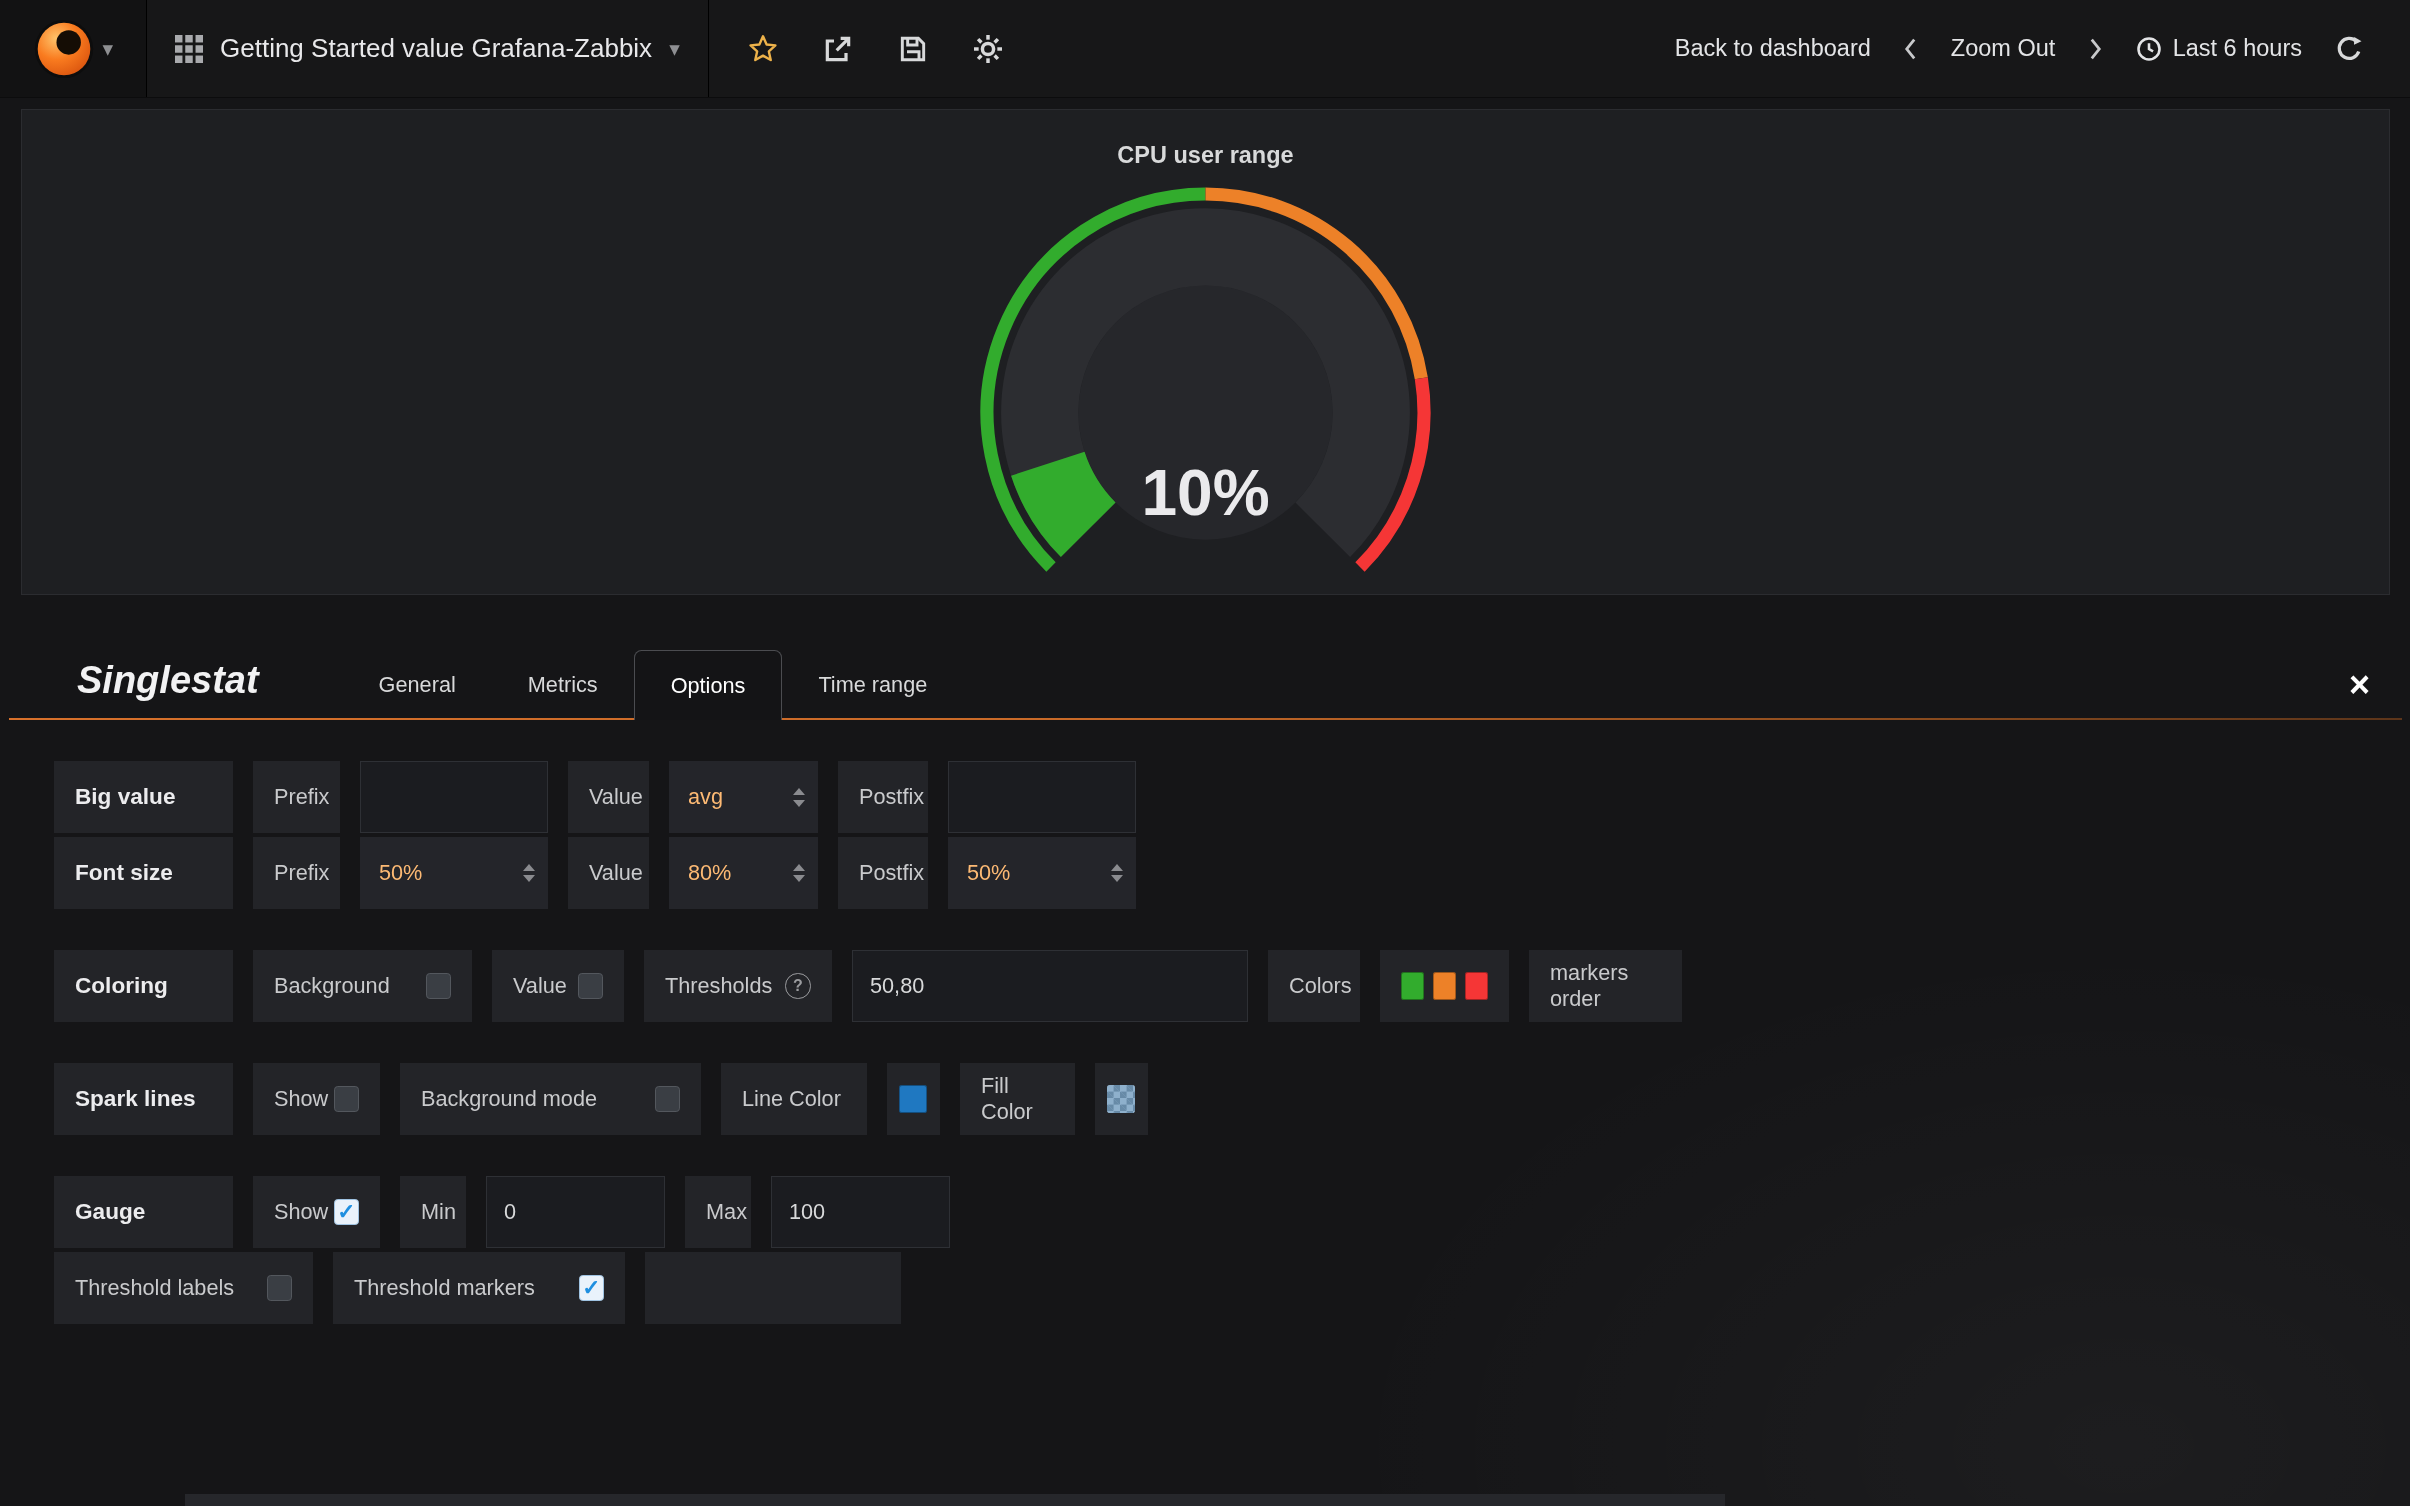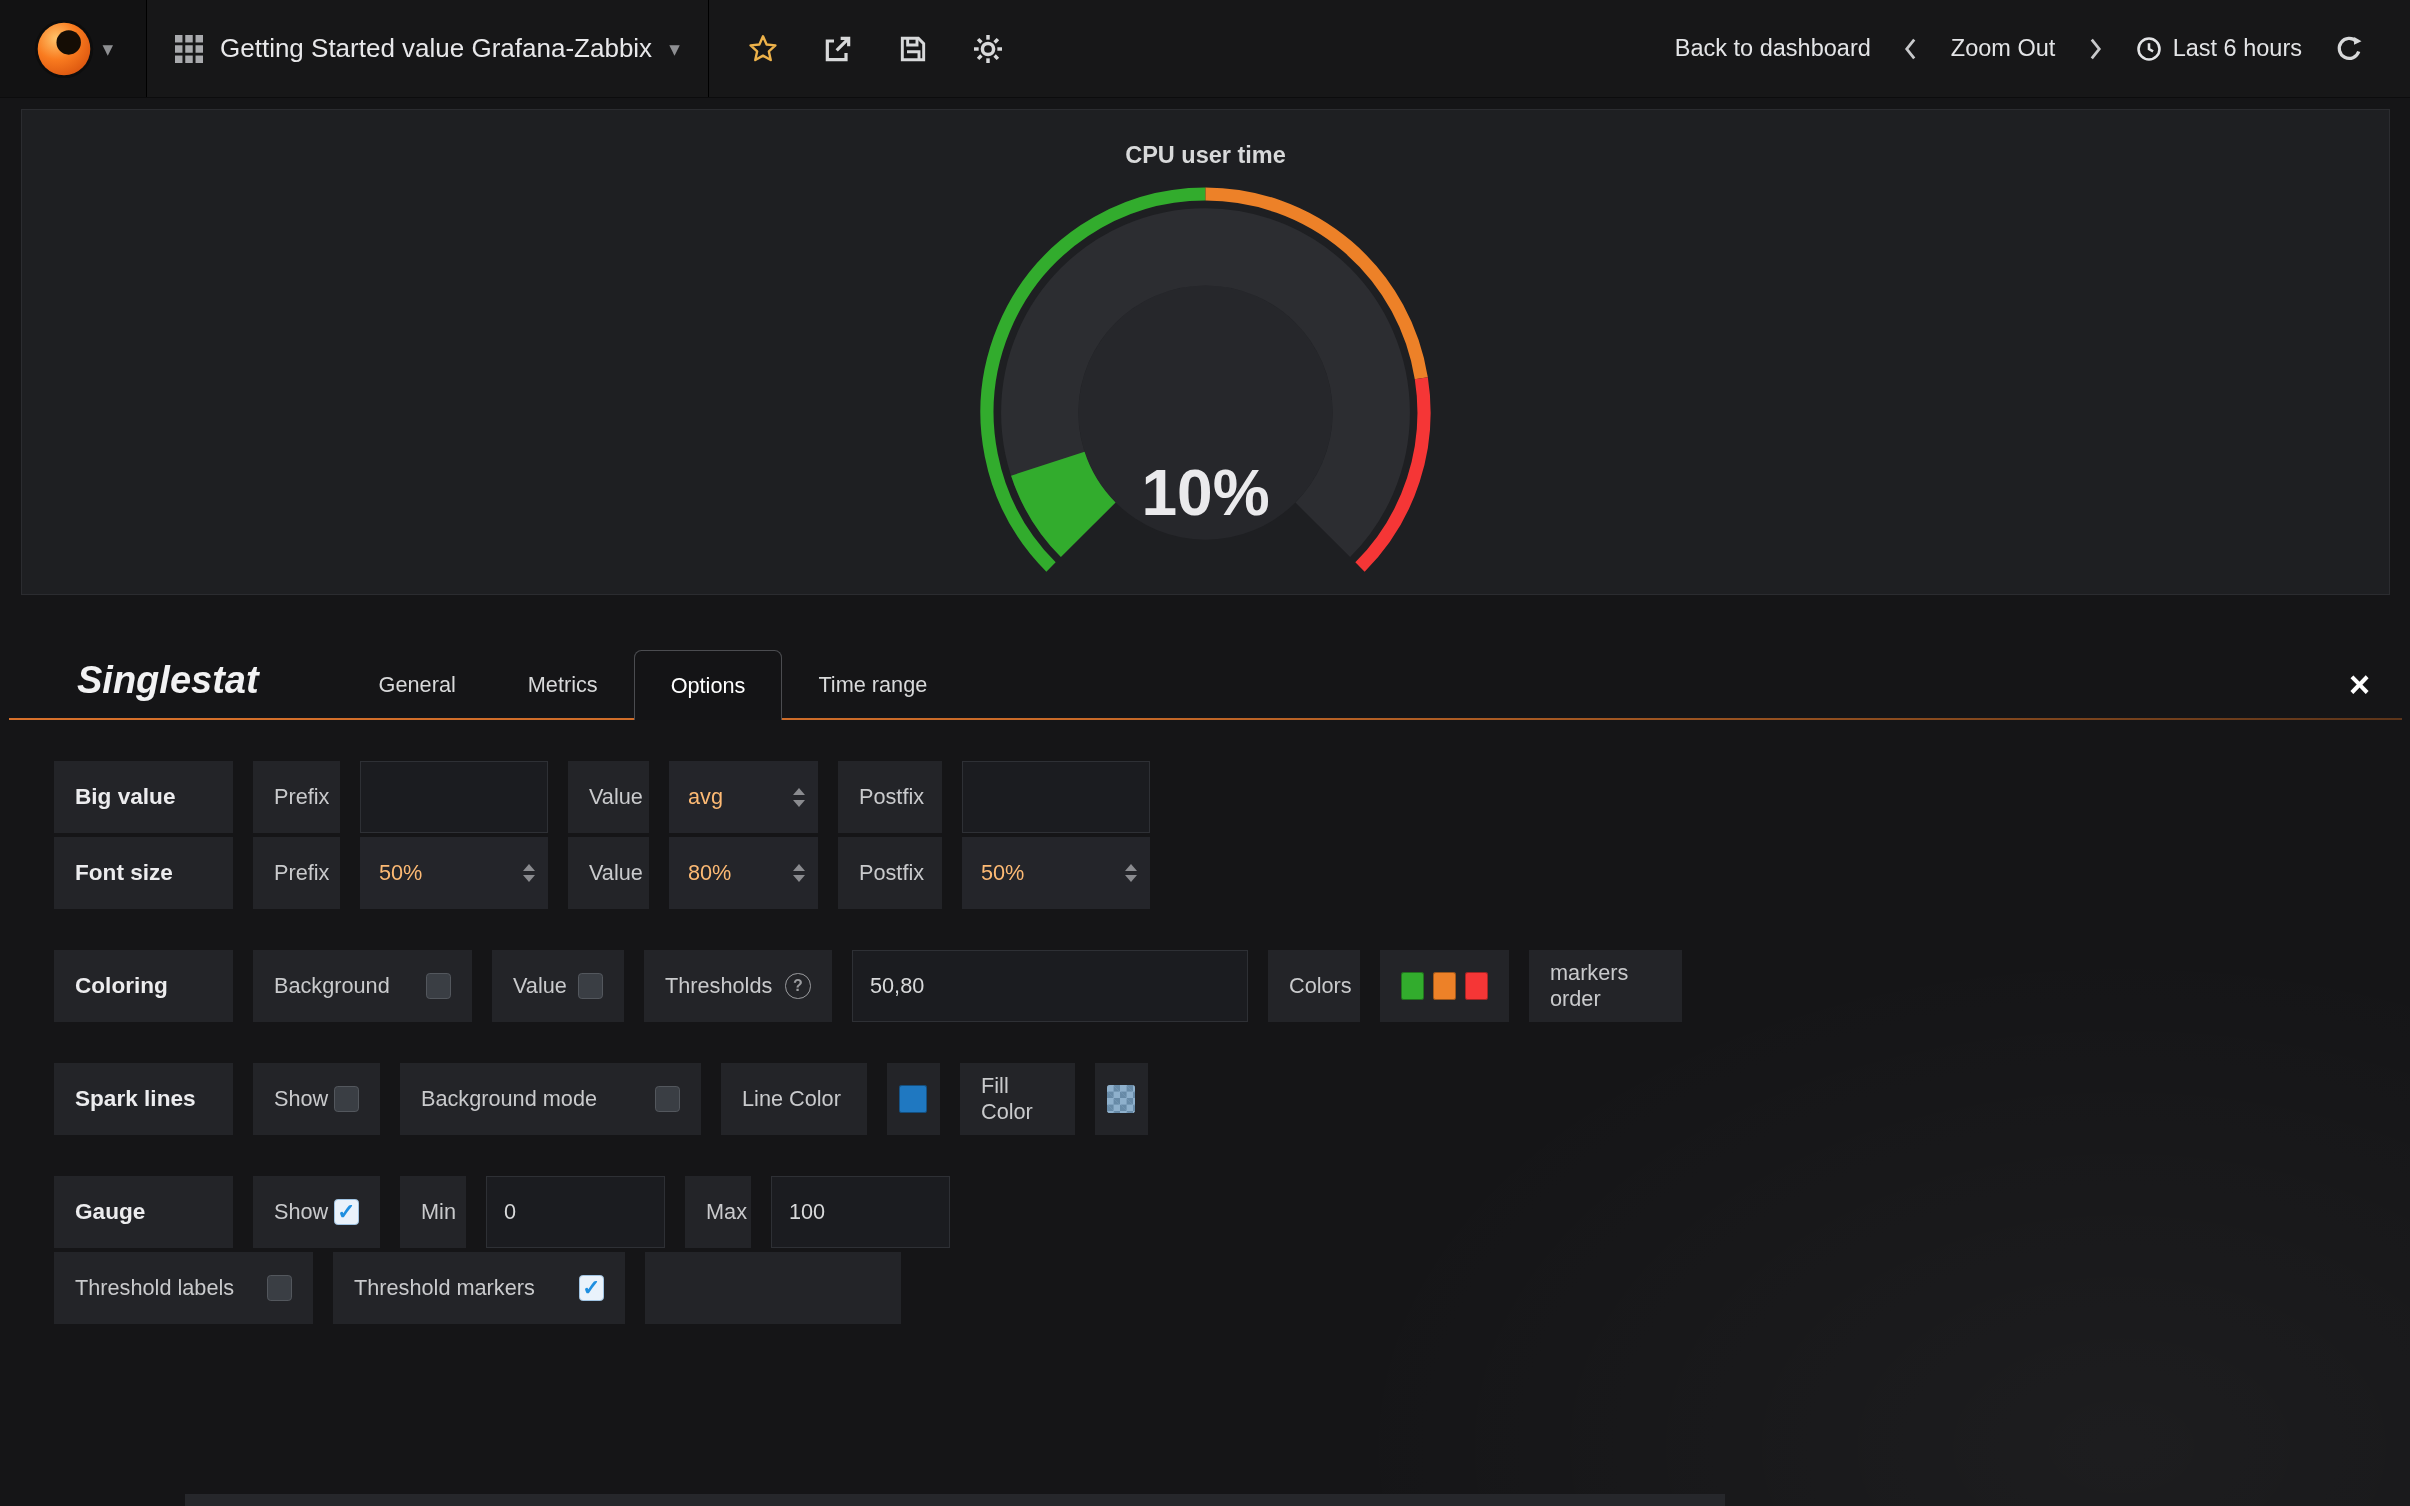--- a/index.html
+++ b/index.html
@@ -73,21 +73,21 @@
   .swatch:last-child { margin-right:0; }
   .checker { position:relative; width:28px; height:28px; border-radius:2.8px; overflow:hidden; cursor:pointer;
     background-color:#c9ced3;
     background-image:
       linear-gradient(45deg, #8e949a 25%, transparent 25%, transparent 75%, #8e949a 75%),
       linear-gradient(45deg, #8e949a 25%, transparent 25%, transparent 75%, #8e949a 75%);
     background-size:13px 13px; background-position:0 0, 6.6px 6.6px; }
   .checker .tint { position:absolute; inset:0; }
 
   
-  .w190{width:179px}.w92{width:87px}.w200{width:188px}.w86{width:81px}.w158{width:149px}.w96{width:104px}
+  .w190{width:179px}.w92{width:87px}.w200{width:188px}.w86{width:81px}.w158{width:149px}.w96{width:90px}
   .w514{width:484px}.w148{width:139px}.w182{width:171px}
   .w233{width:219px}.w140{width:132px}.w421{width:396px}.w98{width:92px}.w137{width:129px}.w163{width:153px}
   .w135{width:127px}.w320{width:301px}.w155{width:146px}.w56{width:53px}.w122{width:115px}
   .w70{width:66px}.w190i{width:179px}
   .w275{width:259px}.w310{width:292px}.w272{width:256px}
 
   .next-panel-edge { position:absolute; left:185px; bottom:0; width:1540px; height:13px; background:#26272b; }
   svg.icon { display:block; }
 </style>
 </head>
@@ -188,21 +188,21 @@
     <span class="chev">
       <svg class="icon" width="30" height="30" viewBox="0 0 24 24">
         <path d="M19.8 14 A8 8 0 1 1 17.9 5.9" fill="none" stroke="#d8d9da" stroke-width="2.6"></path>
         <polygon points="16.2,2.4 22,5.8 16,8.6" fill="#d8d9da"></polygon>
       </svg>
     </span>
   </div>
 </div>
 
 <div class="panel">
-  <div class="panel-title">CPU user time</div>
+  <div class="panel-title">CPU user range</div>
   <svg id="gauge-svg" viewBox="-250 -250 500 432" width="471" height="407">
       <circle r="135" cx="0" cy="0" fill="#26272b"></circle>
       <path d="M -124.5 124.5 A 176 176 0 1 1 124.5 124.5" stroke="#2c2d31" stroke-width="82" fill="none"></path>
       <path d="M -124.5 124.5 A 176 176 0 0 1 -167.4 54.4" stroke="#32ac2d" stroke-width="82" fill="none"></path>
       <path d="M -164.0 164.0 A 232 232 0 0 1 -0.0 -232.0" stroke="#32ac2d" stroke-width="14" fill="none"></path>
       <path d="M -0.0 -232.0 A 232 232 0 0 1 229.1 -36.3" stroke="#ed8128" stroke-width="14" fill="none"></path>
       <path d="M 229.1 -36.3 A 232 232 0 0 1 164.0 164.0" stroke="#f53636" stroke-width="14" fill="none"></path>
       <text x="0" y="91" text-anchor="middle" dominant-baseline="middle">10%</text>
     </svg>
 </div>

